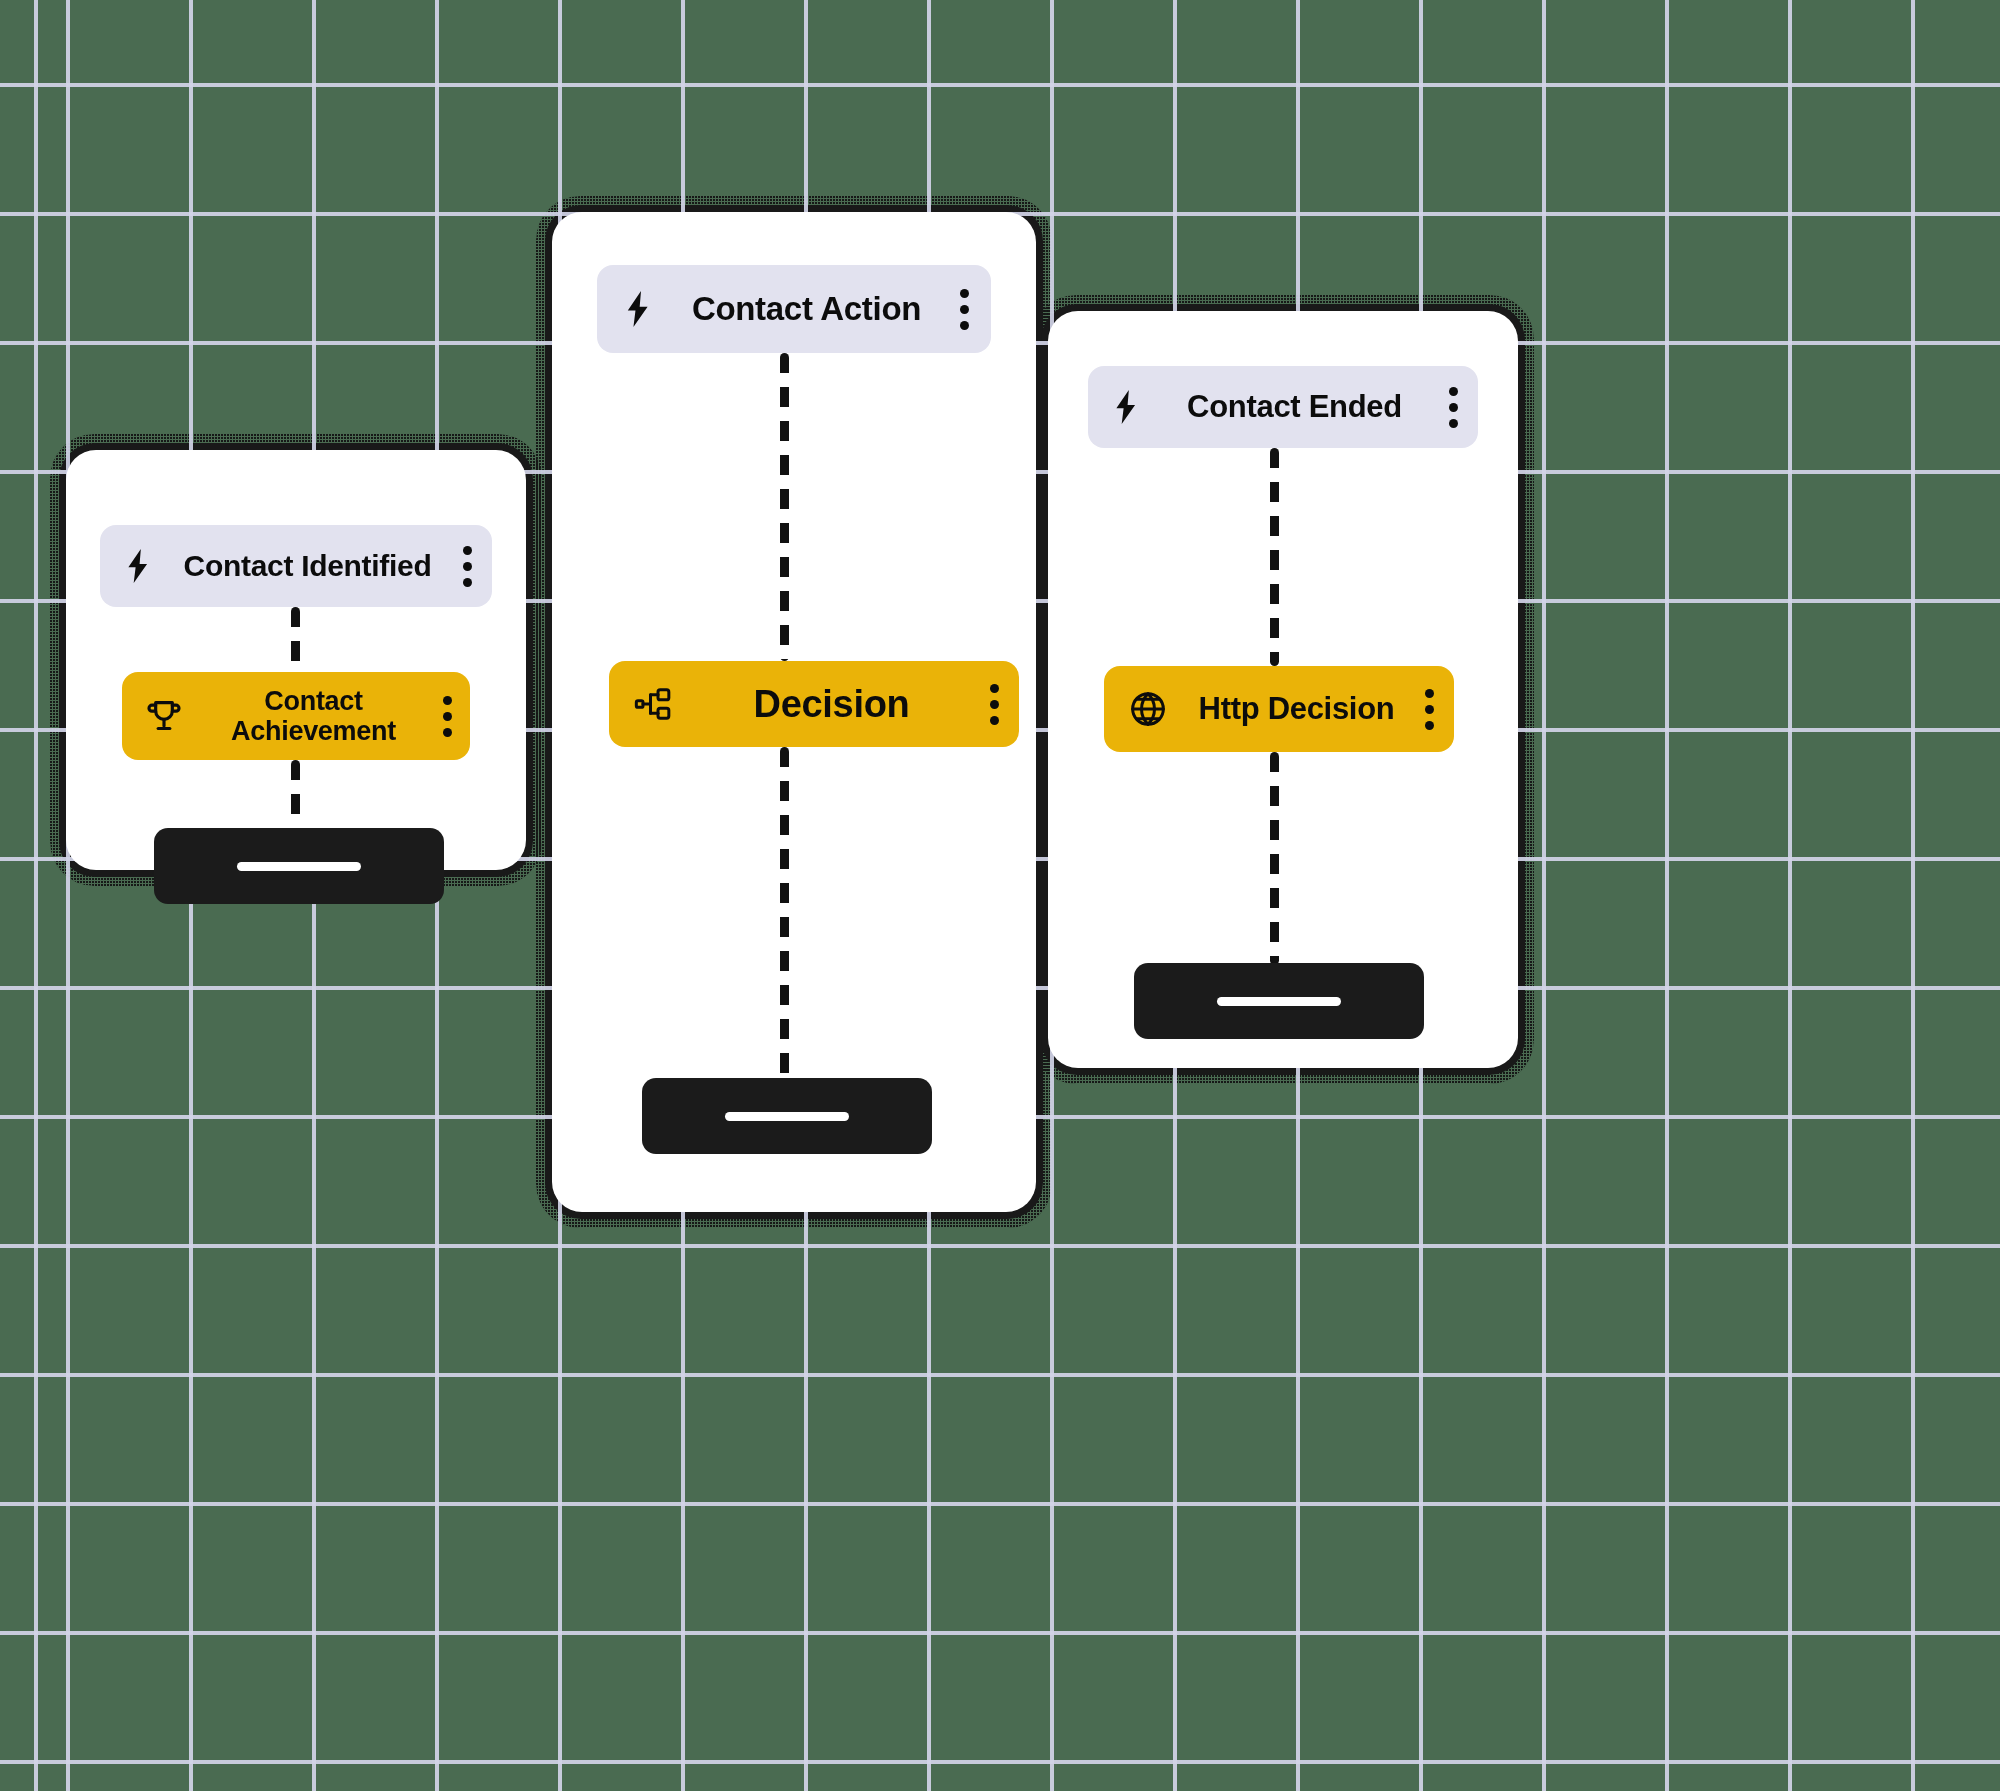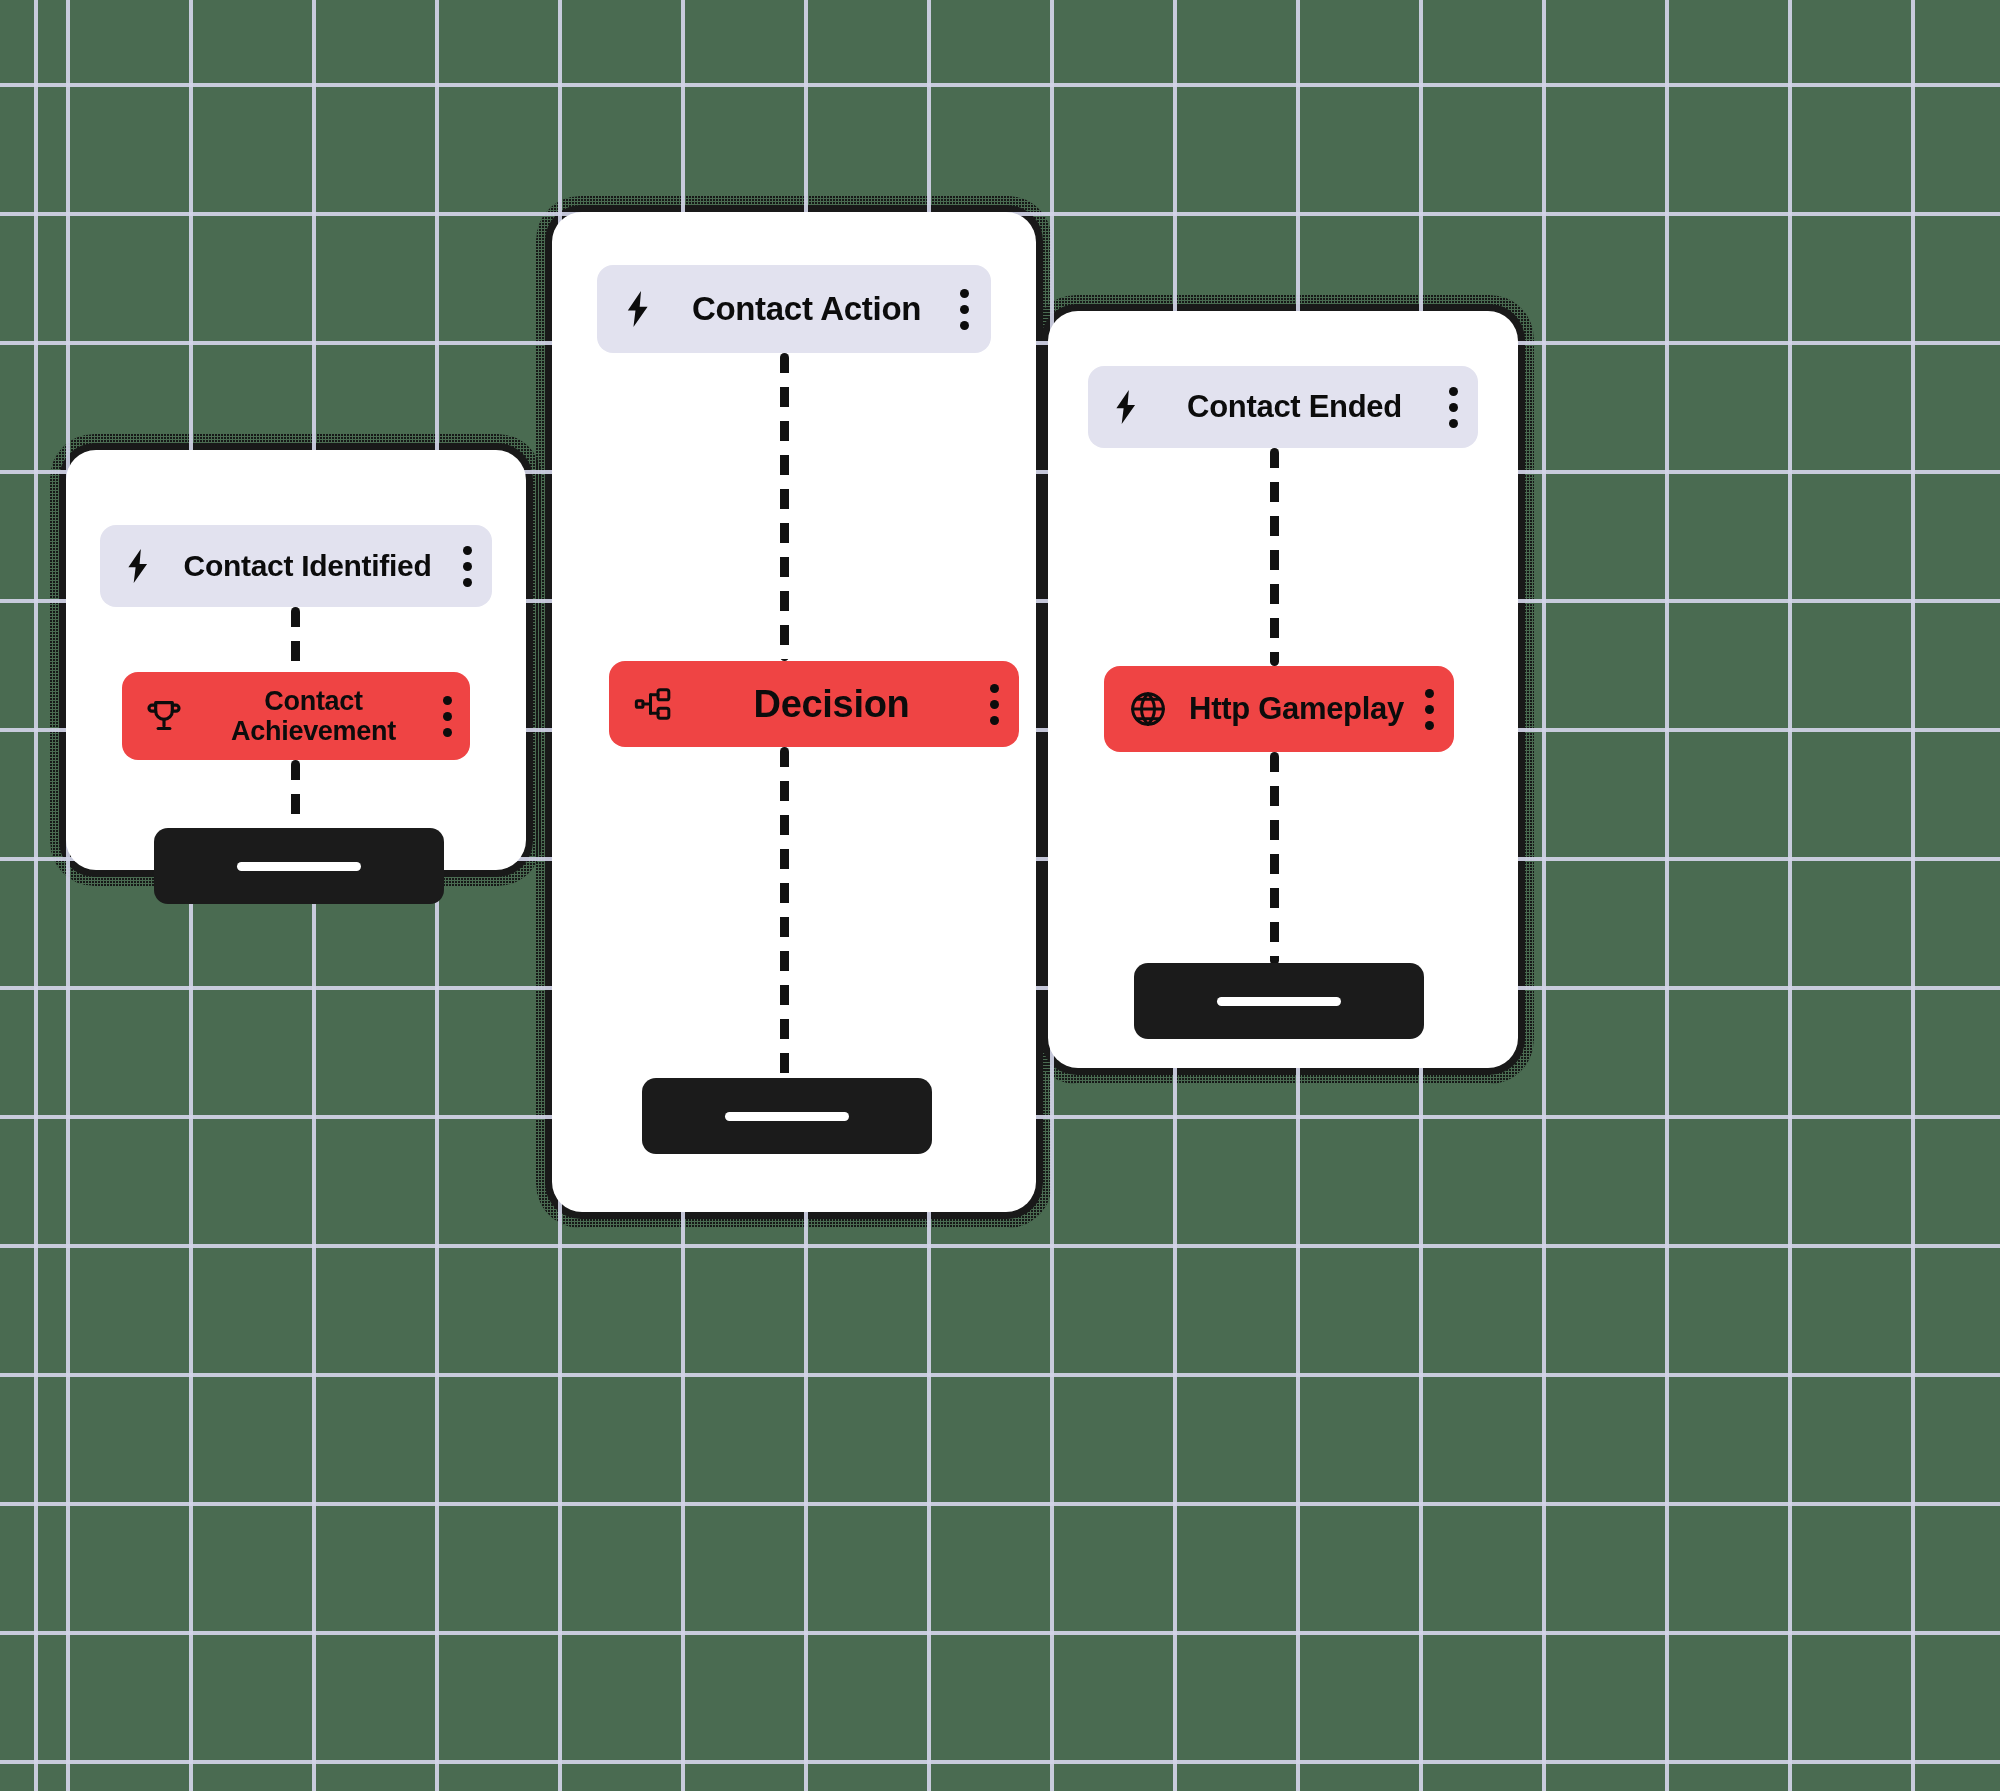--- a/index.html
+++ b/index.html
@@ -65,21 +65,21 @@
   
   .node{
     position:absolute;
     display:flex;
     align-items:center;
     box-sizing:border-box;
     border-radius:16px;
     color:#0c0c0c;
   }
   .node-trigger{background:#e2e2ef;}
-  .node-action {background:#ef4444;}
+  .node-action {background:#eab308;}
 
   .node .ic{
     flex:0 0 auto;
     display:flex;align-items:center;justify-content:center;
     color:#0c0c0c;
   }
   .node .ttl{
     flex:1 1 auto;
     text-align:center;
     font-weight:700;
@@ -260,21 +260,21 @@
     <div class="node node-action" id="node-http-request">
       <span class="ic">
         <svg width="40" height="40" viewBox="0 0 24 24" fill="none" stroke="currentColor" stroke-width="1.8" stroke-linecap="round" stroke-linejoin="round" aria-hidden="true">
           <circle cx="12" cy="12" r="9.2"></circle>
           <path d="M2.8 12h18.4"></path>
           <path d="M12 2.8c2.6 2.6 3.9 5.9 3.9 9.2s-1.3 6.6-3.9 9.2c-2.6-2.6-3.9-5.9-3.9-9.2S9.4 5.4 12 2.8z"></path>
           <path d="M5 6.2h14"></path>
           <path d="M5 17.8h14"></path>
         </svg>
       </span>
-      <span class="ttl">Http Gameplay</span>
+      <span class="ttl">Http Decision</span>
       <span class="kebab">
           <i></i>
           <i></i>
           <i></i>
         </span>
     </div>
 
     <div class="skeleton" id="skel-e">
       <span></span>
     </div>

